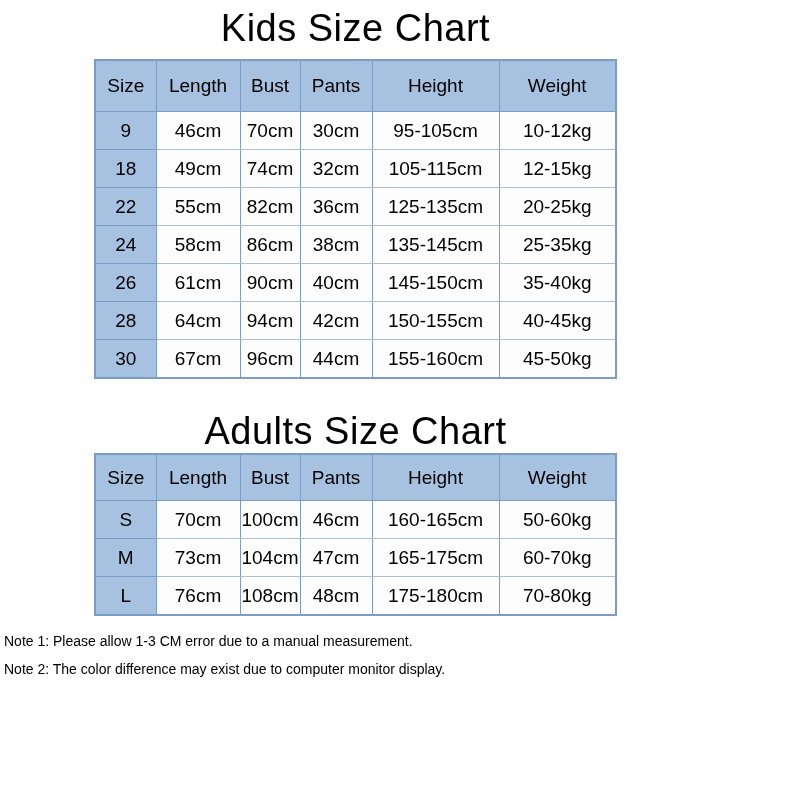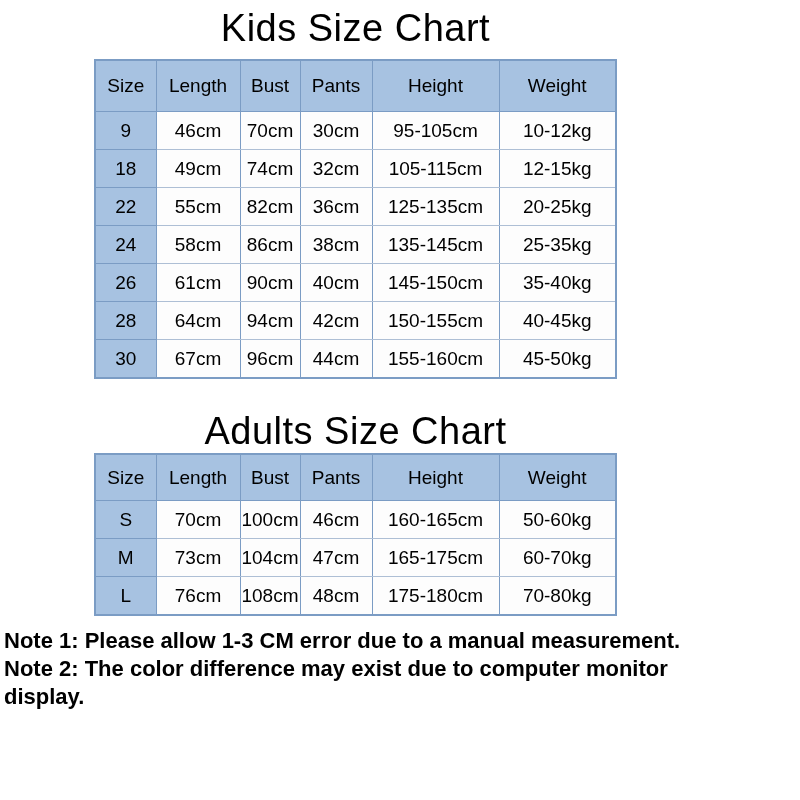--- a/index.html
+++ b/index.html
@@ -68,24 +68,23 @@
   table.kids thead th { height: 50px; }
   table.kids tbody th, table.kids tbody td { height: 37px; }
   table.adults thead th { height: 45px; }
   table.adults tbody th, table.adults tbody td { height: 37px; }
   .notes {
     margin-top: 11px;
     margin-left: 4px;
   }
   .note-line {
     margin: 0;
-    font-size: 22px;
+    font-size: 14px;
     line-height: 28px;
     color: #000000;
-    font-weight: bold;
   }
 </style>
 </head>
 <body>
 
 <div class="page">
 
   <h1 class="chart-title kids-title">Kids Size Chart</h1>
 
   <table class="size-table kids">

